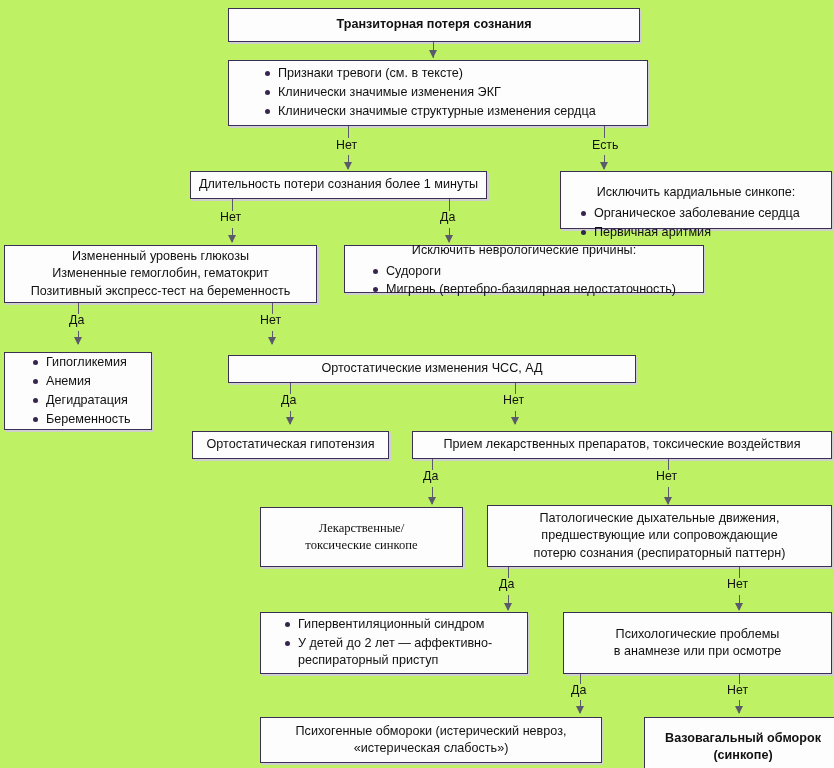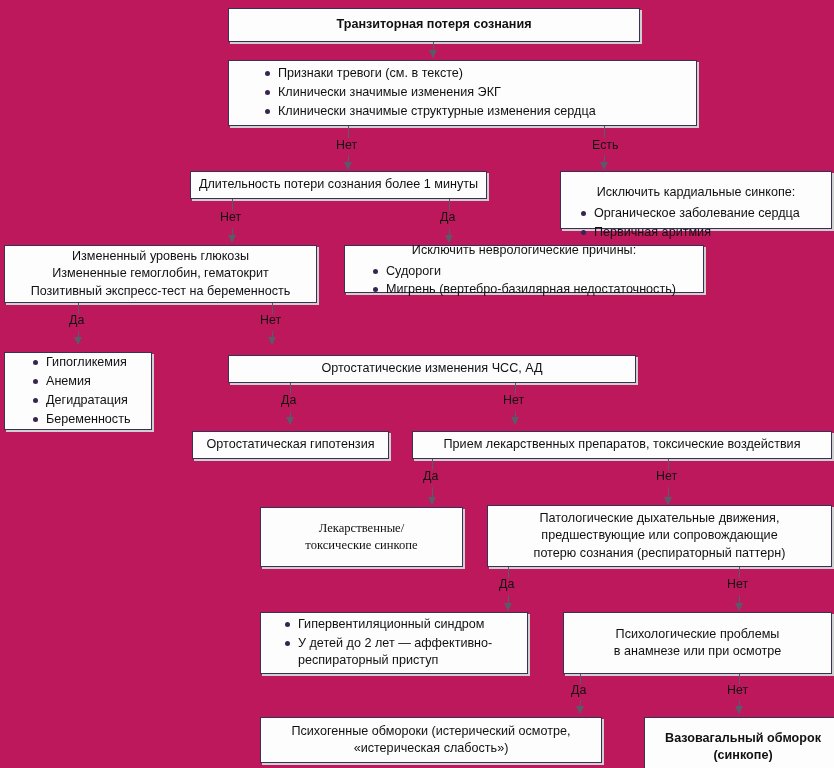--- a/index.html
+++ b/index.html
@@ -7,21 +7,21 @@
     padding: 0;
     background: #ffffff;
   }
   body {
     font-family: "Liberation Sans", sans-serif;
   }
   #canvas {
     position: relative;
     width: 834px;
     height: 768px;
-    background: #be185d;
+    background: #bef264;
     overflow: hidden;
   }
   .node {
     position: absolute;
     box-sizing: border-box;
     border: 1.4px solid #3b2f56;
     background: #fdfdfd;
     box-shadow: 2px 2px 0 0 #cfcfcf;
     display: flex;
     flex-direction: column;
@@ -87,21 +87,21 @@
 
 <div id="canvas">
 
   <div class="node center bold" style="left:228px; top:8px; width:412px; height:34px;">
     <div class="line">Транзиторная потеря сознания</div>
   </div>
 
   <div class="vline" style="left:433px; top:42px; height:16px;"></div>
   <div class="arrow" style="left:429px; top:50px;"></div>
 
-  <div class="node leftpad" style="left:228px; top:60px; width:469px; height:66px;">
+  <div class="node leftpad" style="left:228px; top:60px; width:420px; height:66px;">
     <ul class="blist">
       <li>Признаки тревоги (см. в тексте)</li>
       <li>Клинически значимые изменения ЭКГ</li>
       <li>Клинически значимые структурные изменения сердца</li>
     </ul>
   </div>
 
   <div class="vline" style="left:348px; top:126px; height:12px;"></div>
   <span class="elabel" style="left:336px; top:138px;">Нет</span>
   <div class="vline" style="left:348px; top:155px; height:14px;"></div>
@@ -236,21 +236,21 @@
   <span class="elabel" style="left:571px; top:683px;">Да</span>
   <div class="vline" style="left:580px; top:700px; height:13px;"></div>
   <div class="arrow" style="left:576px; top:706px;"></div>
 
   <div class="vline" style="left:739px; top:674px; height:10px;"></div>
   <span class="elabel" style="left:727px; top:683px;">Нет</span>
   <div class="vline" style="left:739px; top:700px; height:13px;"></div>
   <div class="arrow" style="left:735px; top:706px;"></div>
 
   <div class="node center" style="left:260px; top:717px; width:342px; height:46px;">
-    <div class="line">Психогенные обмороки (истерический осмотре,</div>
+    <div class="line">Психогенные обмороки (истерический невроз,</div>
     <div class="line">«истерическая слабость»)</div>
   </div>
 
   <div class="node center bold" style="left:634px; top:717px; width:198px; height:60px;margin-left:10px;">
     <div class="line">Вазовагальный обморок</div>
     <div class="line">(синкопе)</div>
   </div>
 
 </div>
 

